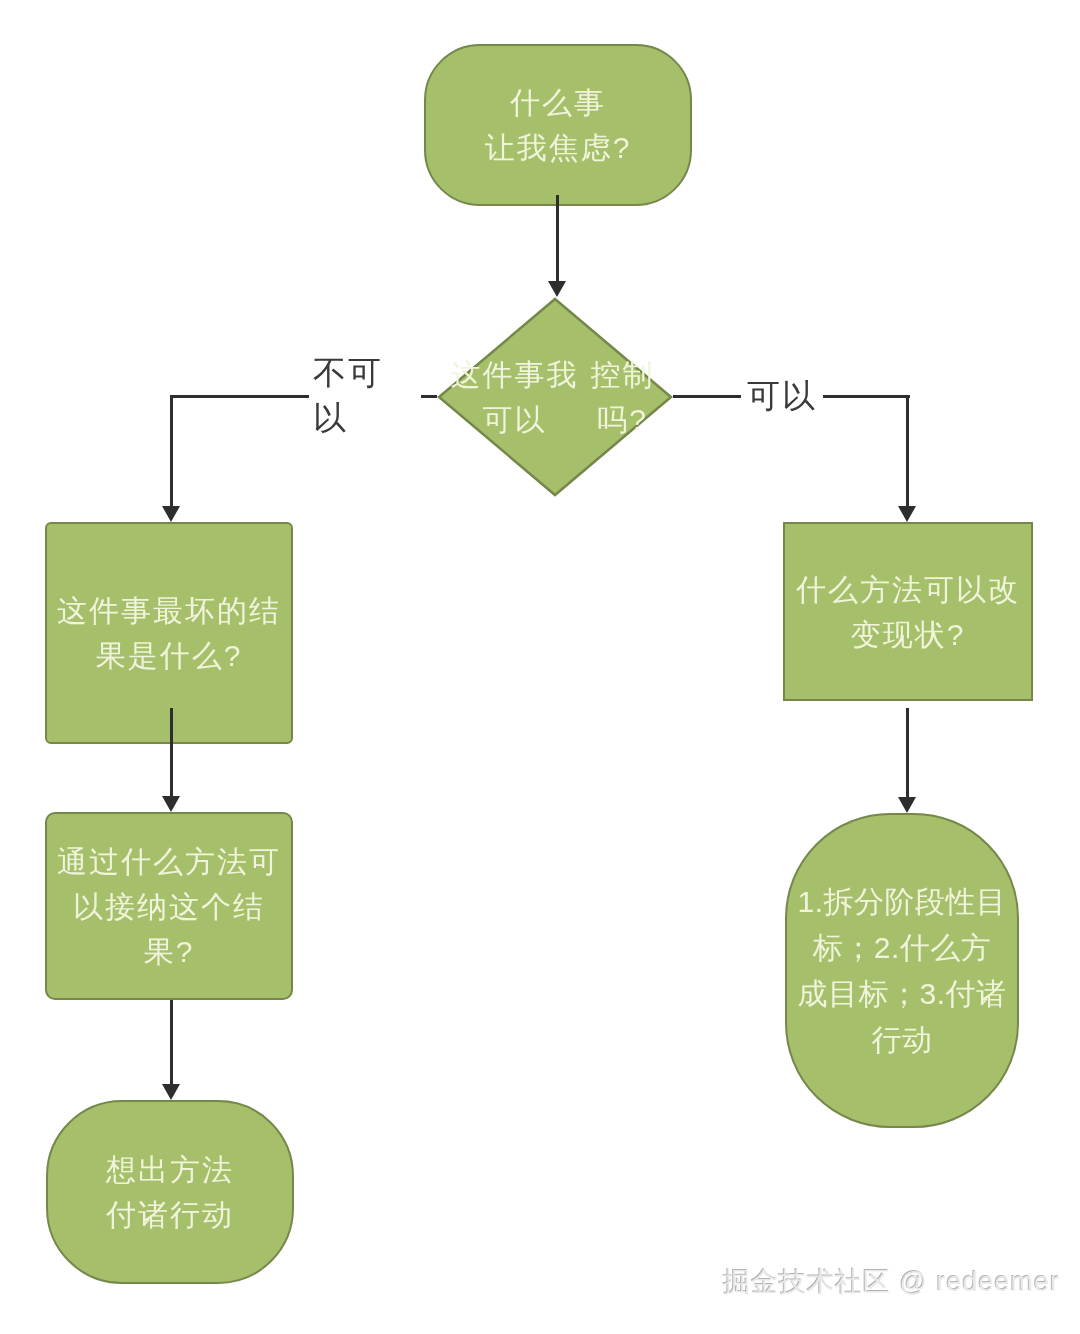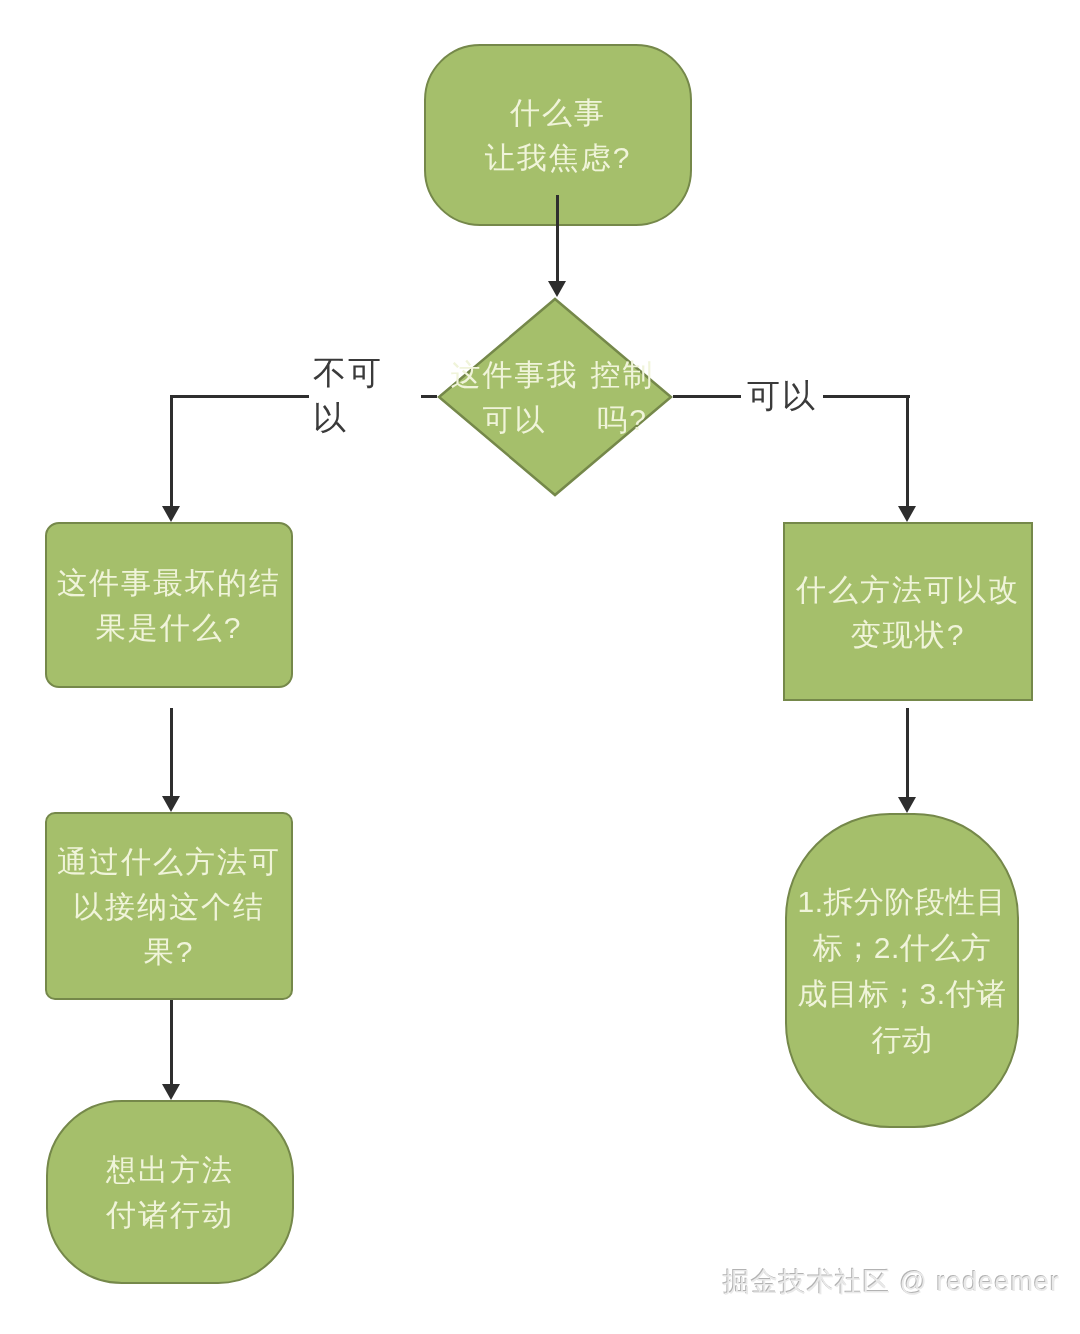--- a/index.html
+++ b/index.html
@@ -19,22 +19,22 @@
     align-items: center;
     justify-content: center;
     background: var(--node-fill, #a5bf6b);
     border: 2px solid var(--node-border, #75884a);
     color: var(--node-text, #f0f4da);
     font-size: 30px;
     line-height: 45px;
     letter-spacing: 2px;
     text-align: center;
   }
-  .stadium-top { left: 424px; top: 44px; width: 268px; height: 182px; border-radius: 56px; align-items: center; }
-  .rect-worst  { left: 45px;  top: 522px; width: 248px; height: 166px; border-radius: 14px; }
+  .stadium-top { left: 424px; top: 44px; width: 268px; height: 162px; border-radius: 56px; align-items: center; }
+  .rect-worst  { left: 45px;  top: 522px; width: 248px; height: 222px; border-radius: 6px; }
   .rect-accept { left: 45px;  top: 812px; width: 248px; height: 188px; border-radius: 10px; }
   .stadium-action { left: 46px; top: 1100px; width: 248px; height: 184px; border-radius: 76px; text-align: right; }
   .rect-change { left: 783px; top: 522px; width: 250px; height: 179px; border-radius: 0; }
   .blob-plan   { left: 785px; top: 813px; width: 234px; height: 315px; border-radius: 105px; line-height: 46px; letter-spacing: 0.5px; }
 
   .diamond-svg { position: absolute; left: 437px; top: 297px; width: 236px; height: 200px; }
   .diamond-svg polygon { fill: var(--node-fill, #a5bf6b); stroke: var(--node-border, #75884a); stroke-width: 2.5; }
   .diamond-text {
     position: absolute; left: 447px; top: 297px; width: 216px; height: 200px;
     display: flex; align-items: center; justify-content: center;

